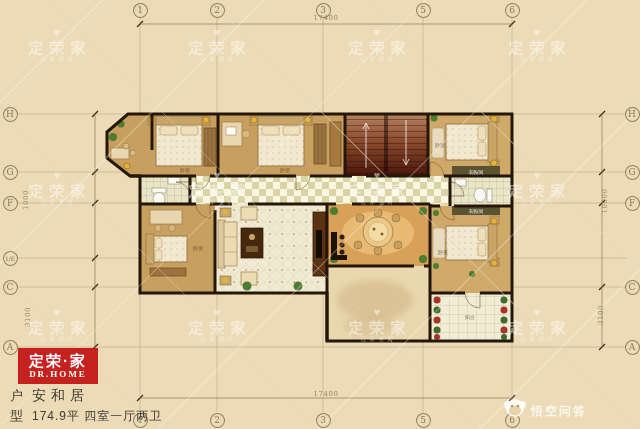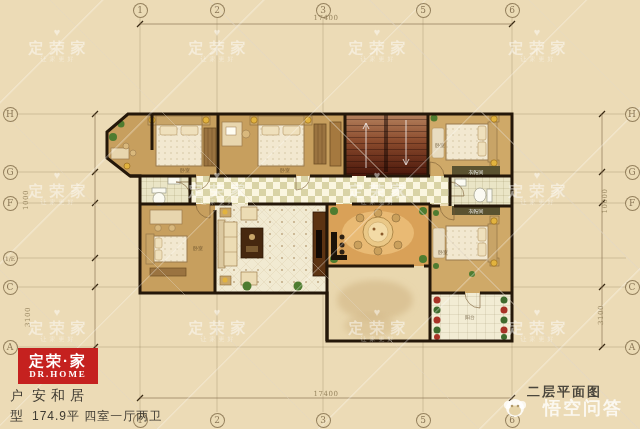--- a/index.html
+++ b/index.html
@@ -29,22 +29,22 @@
     display:flex;flex-direction:column;align-items:center;justify-content:center;color:#fff;}
   #logo .cn{font-size:15px;font-weight:bold;letter-spacing:2px;line-height:1.1;text-align:center;}
   #logo .en{font-size:9px;font-weight:bold;letter-spacing:2px;font-family:"Liberation Serif",serif;}
   #footer{position:absolute;left:10px;top:387px;z-index:6;color:#3f3b32;}
   #footer .row{display:flex;align-items:baseline;height:20px;}
   .f-label{width:22px;font-size:13px;}
   .f-name{font-size:14px;letter-spacing:5px;}
   .f-spec{font-size:12px;letter-spacing:1px;text-align:right;}
   #plan-title{position:absolute;left:527px;top:383px;z-index:6;font-size:13px;font-weight:bold;
     color:#4a463c;letter-spacing:2px;font-family:"Liberation Serif",serif;}
-  #qa-wm{position:absolute;left:503px;top:396px;z-index:7;display:flex;align-items:flex-end;gap:16px;
-    color:rgba(255,255,255,.8);font-size:18px;font-weight:bold;letter-spacing:2px;}
+  #qa-wm{position:absolute;left:503px;top:396px;z-index:7;display:flex;align-items:flex-end;gap:4px;
+    color:rgba(255,255,255,.8);font-size:12px;font-weight:bold;letter-spacing:2px;}
 </style>
 </head>
 <body>
 
 <div id="canvas">
 
   <svg id="plan-svg" width="640" height="429" viewBox="0 0 640 429">
     <defs>
       <linearGradient id="stairGrad" x1="0" y1="0" x2="0" y2="1">
         <stop offset="0" stop-color="#b5825e"></stop>
@@ -434,21 +434,20 @@
     <div class="row">
       <span class="f-label">户</span>
       <span class="f-name">安和居</span>
     </div>
     <div class="row">
       <span class="f-label">型</span>
       <span class="f-spec">174.9平 四室一厅两卫</span>
     </div>
   </div>
 
-  <div id="plan-title">二层平面图</div>
 
   <div id="qa-wm">
     <svg width="24" height="24" viewBox="0 0 24 24">
       <circle cx="5" cy="9" r="4" fill="rgba(255,255,255,.8)"></circle>
       <circle cx="19" cy="9" r="4" fill="rgba(255,255,255,.8)"></circle>
       <circle cx="12" cy="12" r="9" fill="rgba(255,255,255,.85)"></circle>
       <ellipse cx="12" cy="14.5" rx="6" ry="5" fill="#e6d4a8"></ellipse>
       <circle cx="9" cy="10" r="1.3" fill="#b09a6a"></circle>
       <circle cx="15" cy="10" r="1.3" fill="#b09a6a"></circle>
     </svg>

